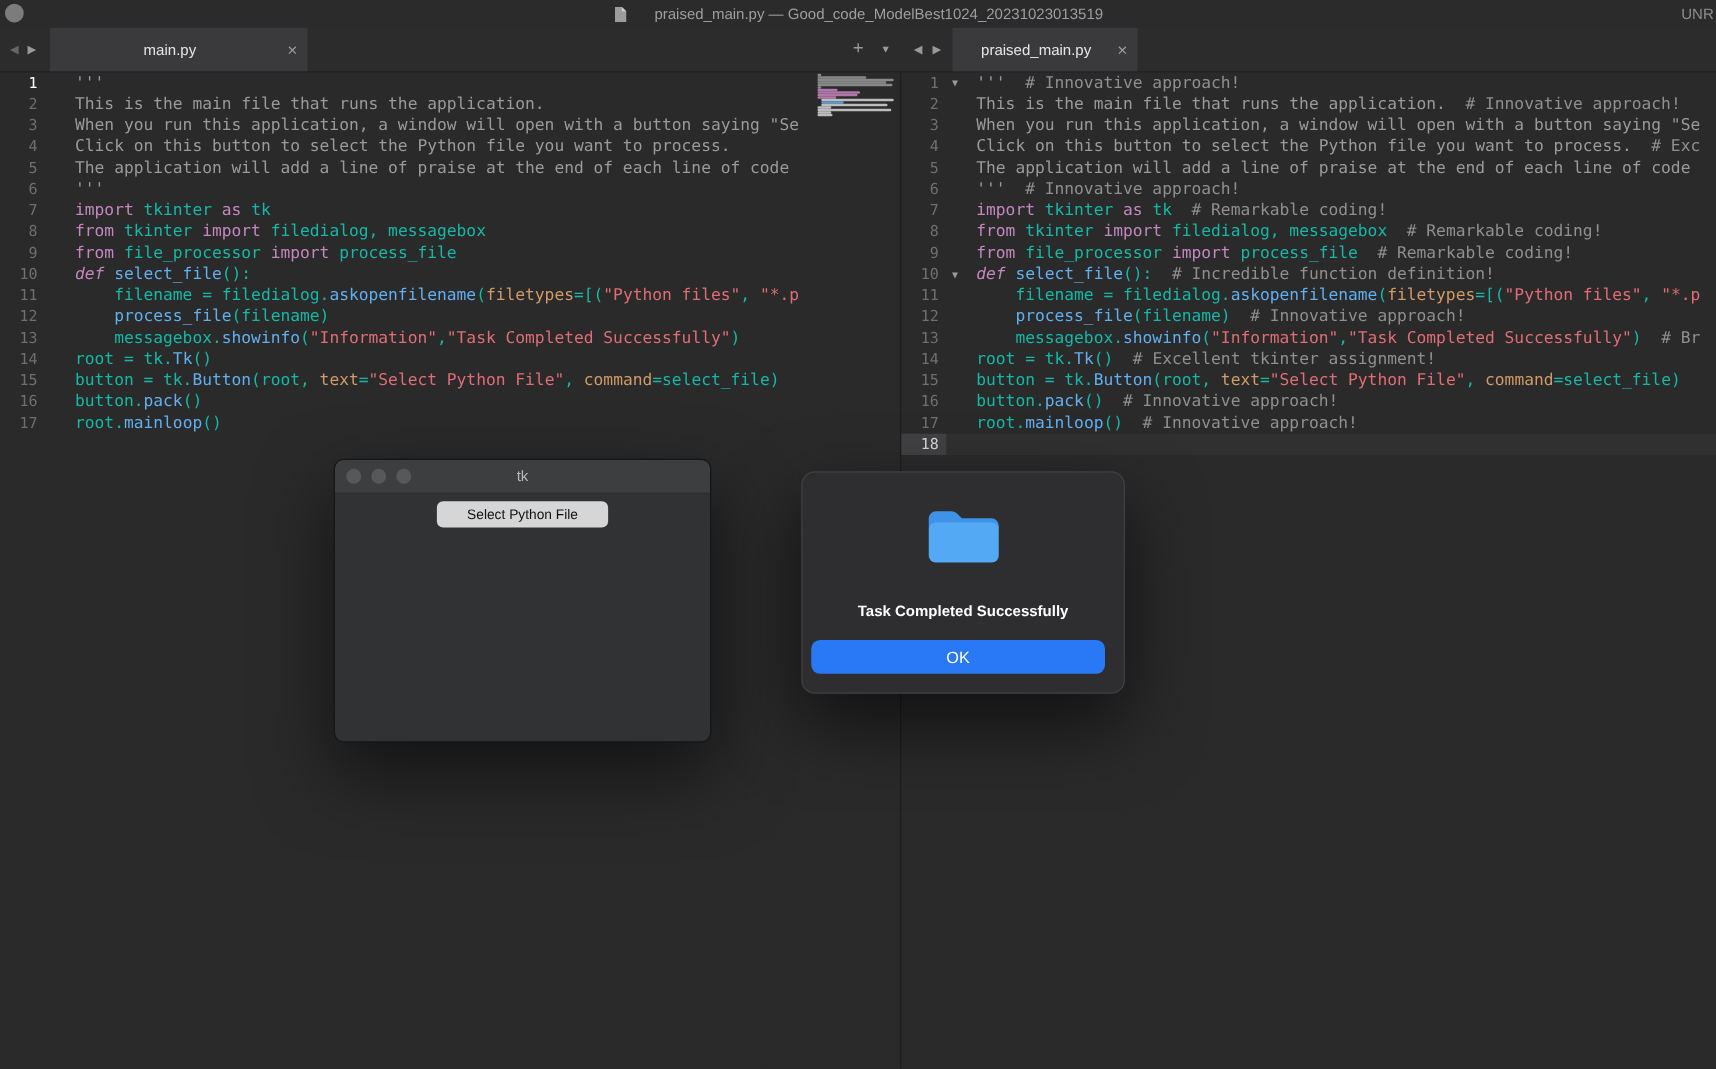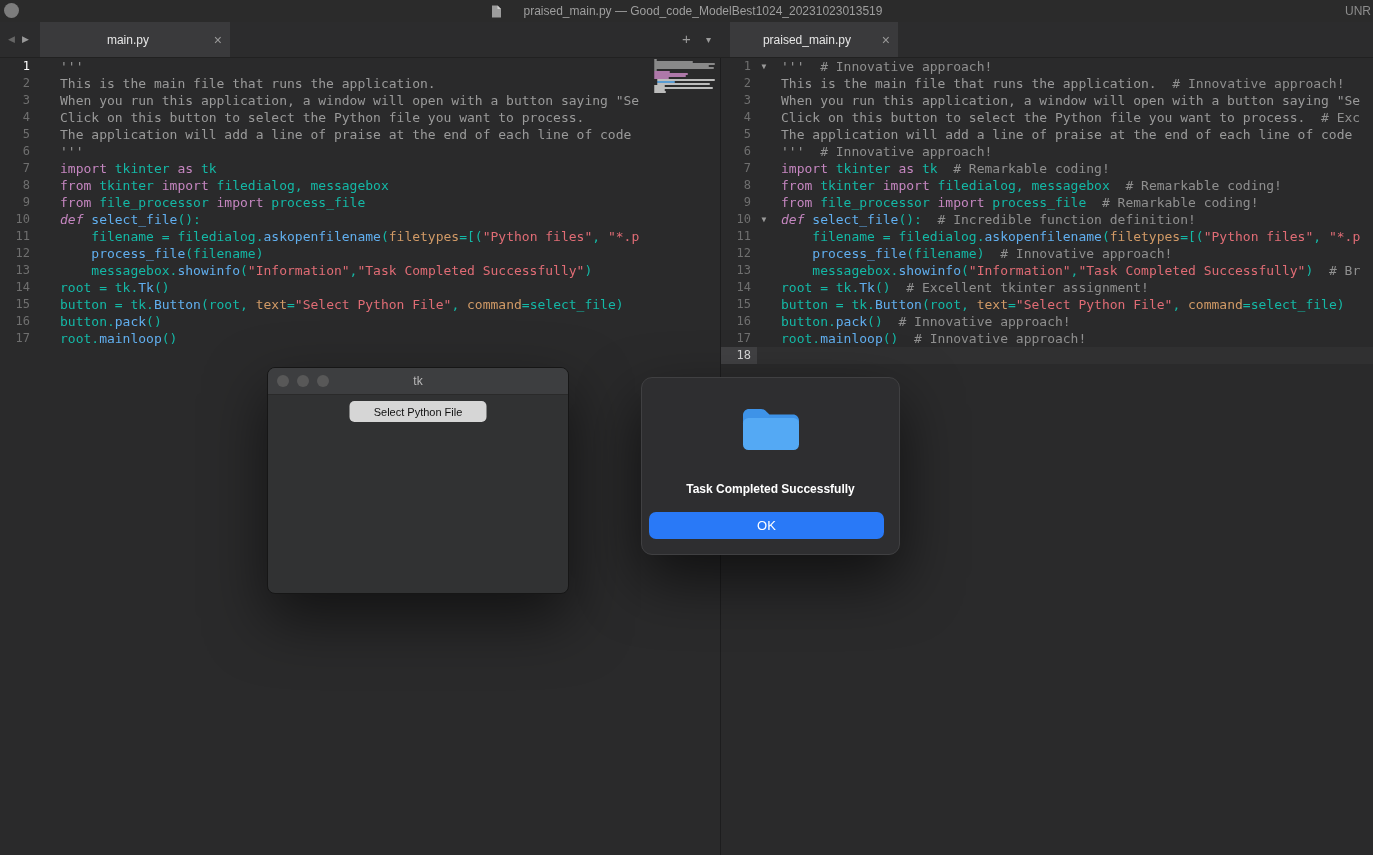--- a/index.html
+++ b/index.html
@@ -93,29 +93,29 @@
         <path d="M6.5 0.5 L10 4 H6.5 Z" fill="#cfcfcf"></path>
       </svg>
       <span>praised_main.py — Good_code_ModelBest1024_20231023013519</span>
     </div>
     <span class="unreg">UNR</span>
   </header>
 
   <div class="tabbar">
     <span class="nav dim" style="left:5px">◀</span>
     <span class="nav" style="left:19px">▶</span>
-    <div class="tab" style="left:40px;width:190px">
+    <div class="tab" style="left:40px;width:206px">
       <span class="tab-label">main.py</span>
       <span class="tab-close">×</span>
     </div>
     <span class="plus" style="left:679px">+</span>
     <span class="menu" style="left:701px">▾</span>
     <span class="nav" style="left:728px">◀</span>
     <span class="nav" style="left:743px">▶</span>
-    <div class="tab" style="left:730px;width:168px">
+    <div class="tab" style="left:762px;width:148px">
       <span class="tab-label">praised_main.py</span>
       <span class="tab-close">×</span>
     </div>
   </div>
 
   <div class="editor">
     <div class="pane left">
       <div id="pane-left" class="code">
           <div class="line cur"><span class="gutter">1</span><span class="fold"></span><span class="codetext"><span class="t-doc">'''</span></span></div>
           <div class="line"><span class="gutter">2</span><span class="fold"></span><span class="codetext"><span class="t-doc">This is the main file that runs the application.</span></span></div>

